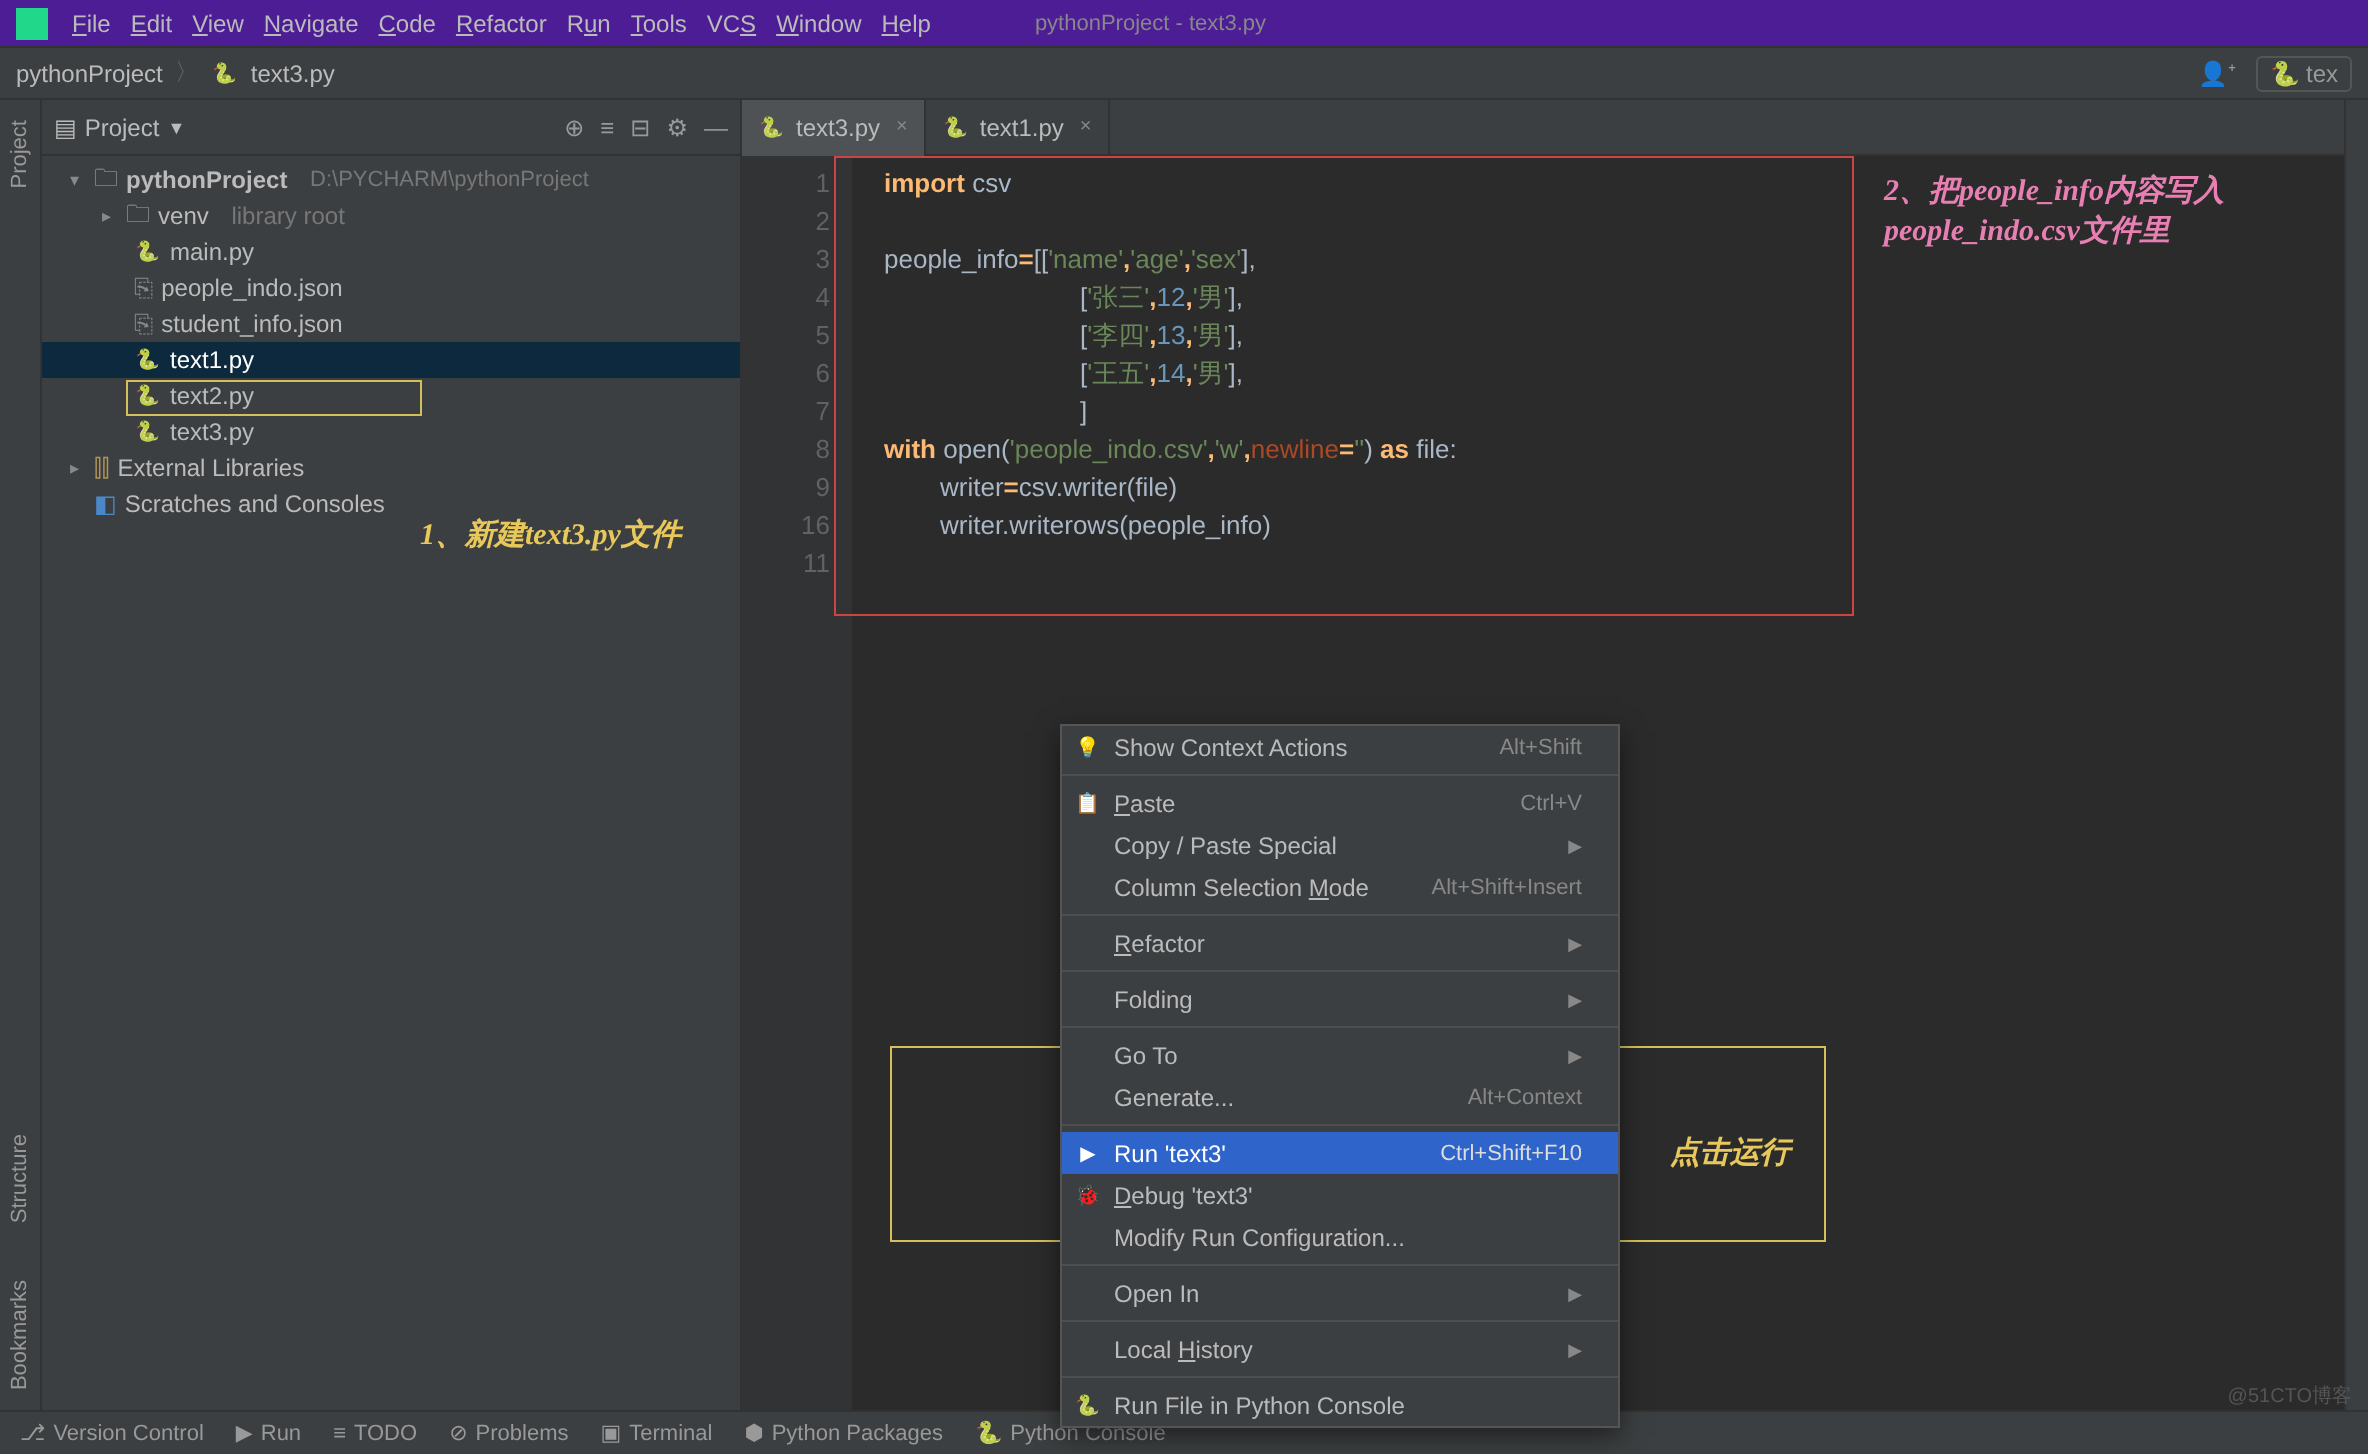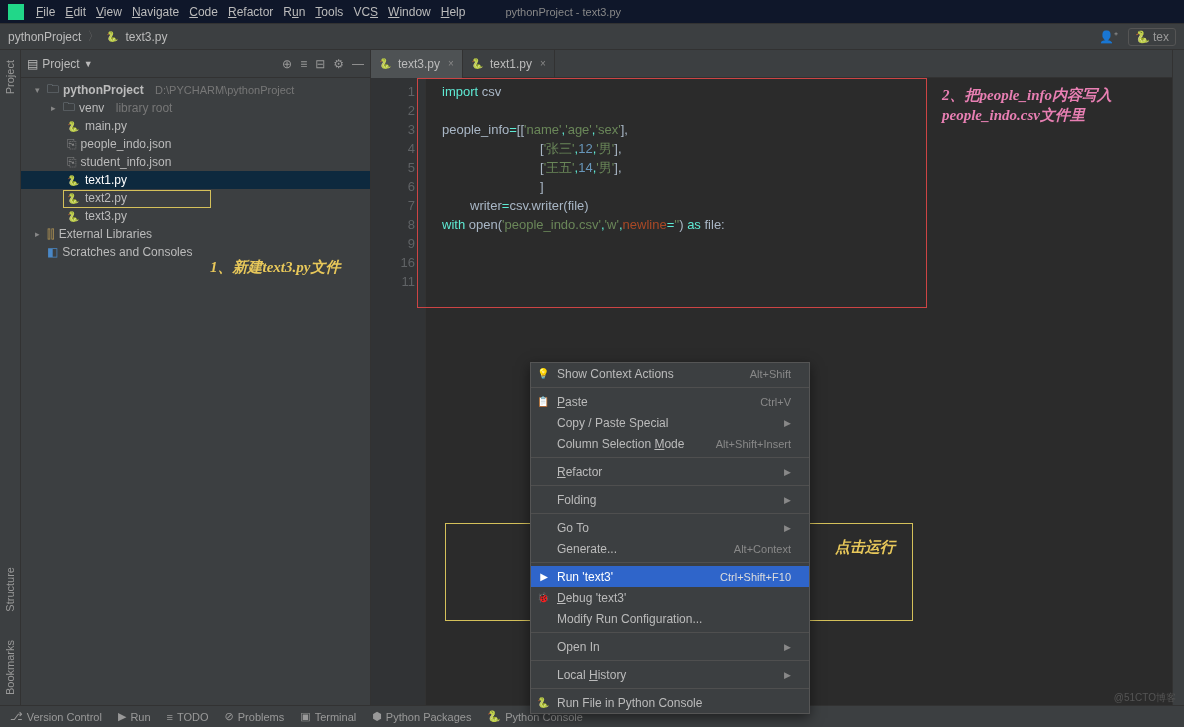--- a/index.html
+++ b/index.html
@@ -1,22 +1,22 @@
 <!DOCTYPE html>
 <html><head>
 <meta charset="utf-8">
 <style>
 * { margin: 0; padding: 0; box-sizing: border-box; font-family: "Segoe UI", Arial, sans-serif; }
 body { background: #2b2b2b; color: #bbb; font-size: 12px; width: 1184px; height: 727px; overflow: hidden; position: relative; }
-.menubar { height: 24px; background: #0f172a; display: flex; align-items: center; padding: 0 8px; border-bottom: 1px solid #323232; }
+.menubar { height: 24px; background: #4c1d95; display: flex; align-items: center; padding: 0 8px; border-bottom: 1px solid #323232; }
 .menubar .logo { width: 16px; height: 16px; background: #21d789; margin-right: 12px; }
 .menubar .menu { display: flex; gap: 10px; color: #bbb; }
 .menubar .menu span { cursor: default; }
 .menubar .u { text-decoration: underline; }
-.menubar .title { margin-left: 40px; color: #888; font-size: 11px; }
+.menubar .title { margin-left: 52px; color: #888; font-size: 11px; }
 .navbar { height: 26px; background: #3c3f41; display: flex; align-items: center; justify-content: space-between; padding: 0 8px; border-bottom: 1px solid #323232; }
 .breadcrumb { display: flex; align-items: center; gap: 6px; color: #bbb; font-size: 12px; }
 .breadcrumb .sep { color: #666; }
 .navbar-right { display: flex; align-items: center; gap: 10px; color: #999; }
 .main { display: flex; height: calc(100% - 24px - 26px - 22px); }
 .left-gutter { width: 21px; background: #3c3f41; border-right: 1px solid #323232; display: flex; flex-direction: column; align-items: center; justify-content: space-between; padding: 6px 0; }
 .left-gutter .tab-v { writing-mode: vertical-rl; transform: rotate(180deg); font-size: 11px; color: #999; padding: 4px 0; cursor: default; }
 .sidebar { width: 350px; background: #3c3f41; border-right: 1px solid #323232; display: flex; flex-direction: column; }
 .sidebar-hdr { height: 28px; display: flex; align-items: center; justify-content: space-between; padding: 0 6px; border-bottom: 1px solid #323232; }
 .sidebar-hdr-l { display: flex; align-items: center; gap: 4px; }
@@ -28,21 +28,21 @@
 .py-icon { width: 14px; height: 14px; display: inline-flex; align-items: center; justify-content: center; color: #6b9bd2; font-size: 10px; }
 .folder-icon { color: #9aa7b0; }
 .editor-area { flex: 1; display: flex; flex-direction: column; background: #2b2b2b; position: relative; }
 .tabs { height: 28px; background: #3c3f41; display: flex; align-items: center; border-bottom: 1px solid #323232; }
 .tab { height: 28px; display: flex; align-items: center; gap: 5px; padding: 0 8px; border-right: 1px solid #323232; cursor: default; font-size: 12px; }
 .tab.active { background: #4e5254; }
 .tab .x { color: #888; font-size: 10px; margin-left: 3px; }
 .editor { display: flex; flex: 1; font-family: "JetBrains Mono","Consolas",monospace; font-size: 13px; line-height: 19px; position: relative; }
 .gutter { width: 55px; background: #313335; text-align: right; padding: 4px 10px 0 0; color: #606366; border-right: 1px solid #323232; }
 .code { padding: 4px 0 0 16px; color: #a9b7c6; }
-.kw { color: #5eead4; }
+.kw { color: #fdba74; font-weight: bold; }
 .str { color: #6a8759; }
 .num { color: #6897bb; }
 .par { color: #aa4926; }
 .red-box { position: absolute; border: 1px solid #c44; pointer-events: none; }
 .yellow-box { position: absolute; border: 1px solid #d4c05a; pointer-events: none; }
 .anno { position: absolute; color: #e8c85a; font-style: italic; font-weight: bold; font-size: 15px; font-family: SimSun, serif; pointer-events: none; }
 .anno.pink { color: #e87fb3; }
 .ctx-menu { position: absolute; left: 530px; top: 362px; width: 280px; background: #3c3f41; border: 1px solid #555; box-shadow: 0 4px 12px rgba(0,0,0,0.5); z-index: 10; }
 .ctx-item { height: 21px; display: flex; align-items: center; justify-content: space-between; padding: 0 18px 0 26px; color: #bbb; cursor: default; font-size: 12px; position: relative; }
 .ctx-item.sel { background: #2f65ca; color: #fff; }
@@ -187,24 +187,26 @@
           <div>8</div>
           <div>9</div>
           <div>16</div>
           <div>11</div>
       </div>
       <div class="code">
 <div><span class="kw">import</span><span> csv</span></div>
 <div>&nbsp;</div>
 <div><span>people_info</span><span class="kw">=</span><span>[[</span><span class="str">'name'</span><span class="kw">,</span><span class="str">'age'</span><span class="kw">,</span><span class="str">'sex'</span><span>],</span></div>
 <div style="padding-left:98px"><span>[</span><span class="str">'张三'</span><span class="kw">,</span><span class="num">12</span><span class="kw">,</span><span class="str">'男'</span><span>],</span></div>
+<div style="padding-left:98px"><span>[</span><span class="str">'李四'</span><span class="kw">,</span><span class="num">13</span><span class="kw">,</span><span class="str">'男'</span><span>],</span></div>
 <div style="padding-left:98px"><span>[</span><span class="str">'王五'</span><span class="kw">,</span><span class="num">14</span><span class="kw">,</span><span class="str">'男'</span><span>],</span></div>
 <div style="padding-left:98px"><span>]</span></div>
+<div><span class="kw">with</span><span> open(</span><span class="str">'people_indo.csv'</span><span class="kw">,</span><span class="str">'w'</span><span class="kw">,</span><span class="par">newline</span><span class="kw">=</span><span class="str">''</span><span>) </span><span class="kw">as</span><span> file:</span></div>
 <div style="padding-left:28px"><span>writer</span><span class="kw">=</span><span>csv.writer(file)</span></div>
-<div><span class="kw">with</span><span> open(</span><span class="str">'people_indo.csv'</span><span class="kw">,</span><span class="str">'w'</span><span class="kw">,</span><span class="par">newline</span><span class="kw">=</span><span class="str">''</span><span>) </span><span class="kw">as</span><span> file:</span></div>
+<div style="padding-left:28px"><span>writer.writerows(people_info)</span></div>
       </div>
     </div>
     <div class="red-box" style="left:46px;top:28px;width:510px;height:230px"></div>
   </div>
   <div class="right-gutter"></div>
 </div>
 
 <div class="ctx-menu" id="ctx">
     <div class="ctx-item">
       <span class="icon">💡</span>
@@ -270,21 +272,21 @@
     <div class="ctx-sep"></div>
     <div class="ctx-item">
       <span class="icon">🐍</span>
       <span>Run File in Python Console</span>
     </div>
   </div>
 
 <div class="anno" style="left:210px;top:258px">1、新建text3.py文件</div>
 <div class="anno pink" style="left:942px;top:86px">2、把people_info内容写入</div>
 <div class="anno pink" style="left:942px;top:106px">people_indo.csv文件里</div>
-<div class="anno" style="left:835px;top:538px">点击运行</div>
+<div class="anno" style="left:835px;top:567px">点击运行</div>
 <div class="yellow-box" style="left:445px;top:523px;width:468px;height:98px"></div>
 
 <div class="statusbar">
   <div class="item">
       <span>⎇</span>
       <span>Version Control</span>
     </div>
   <div class="item">
       <span>▶</span>
       <span>Run</span>

